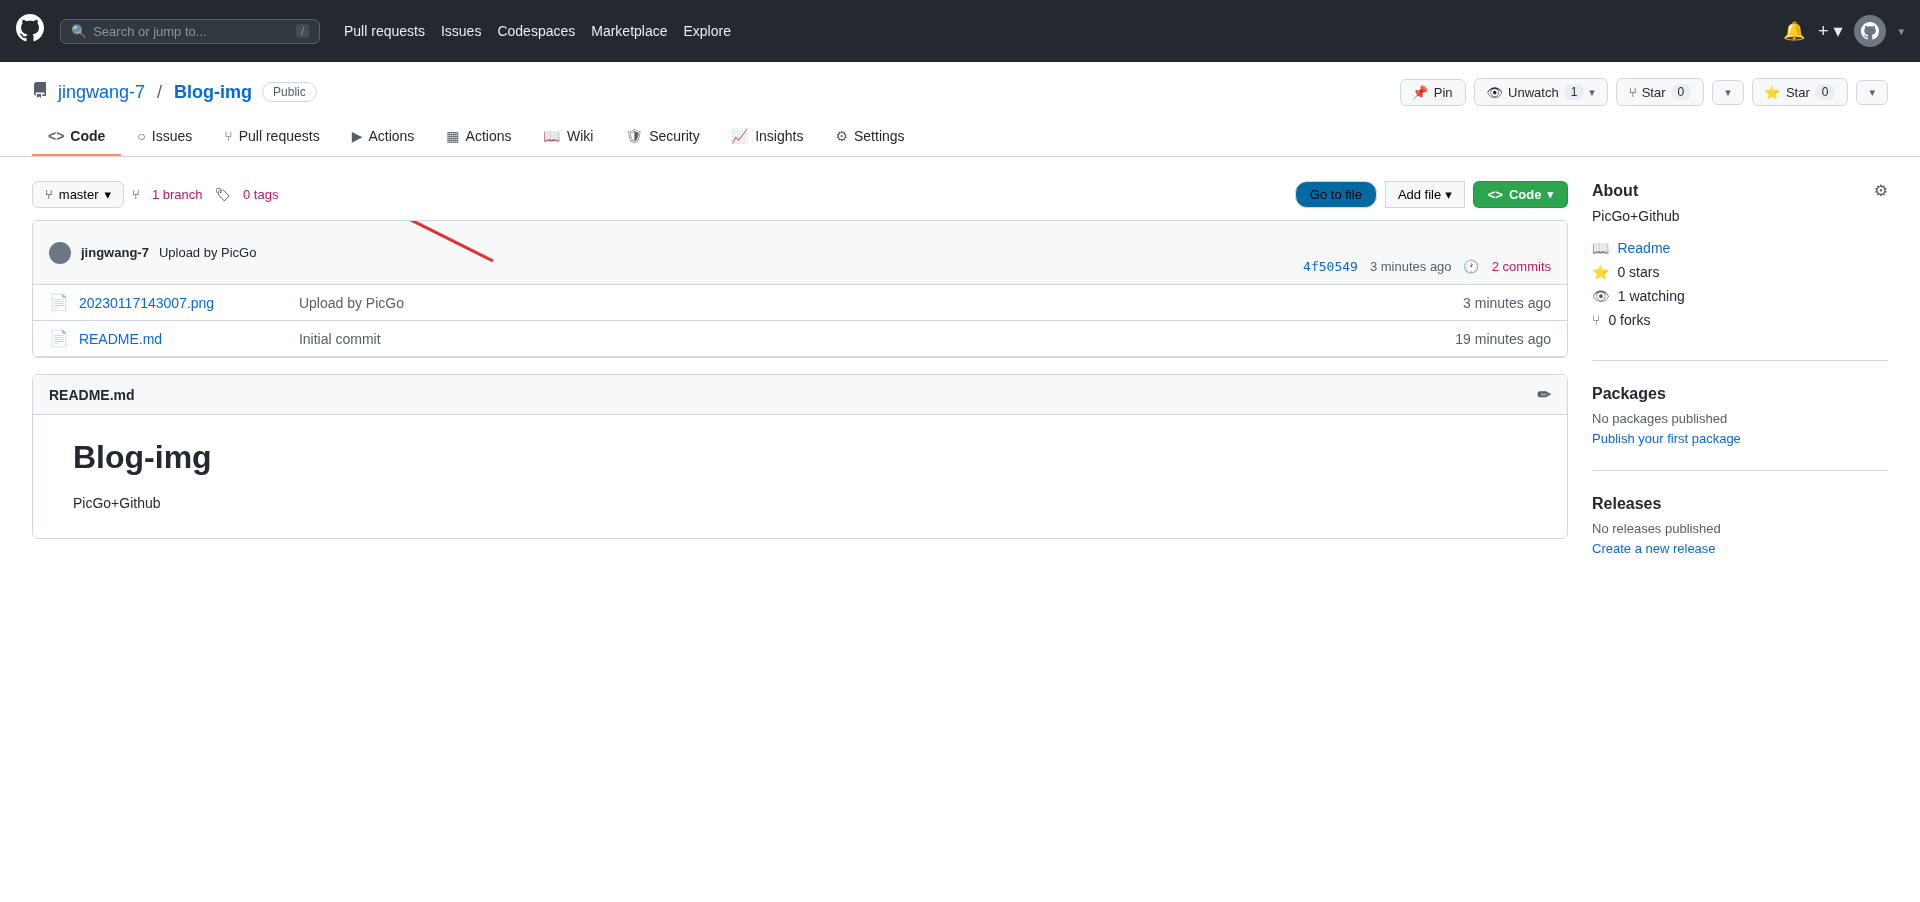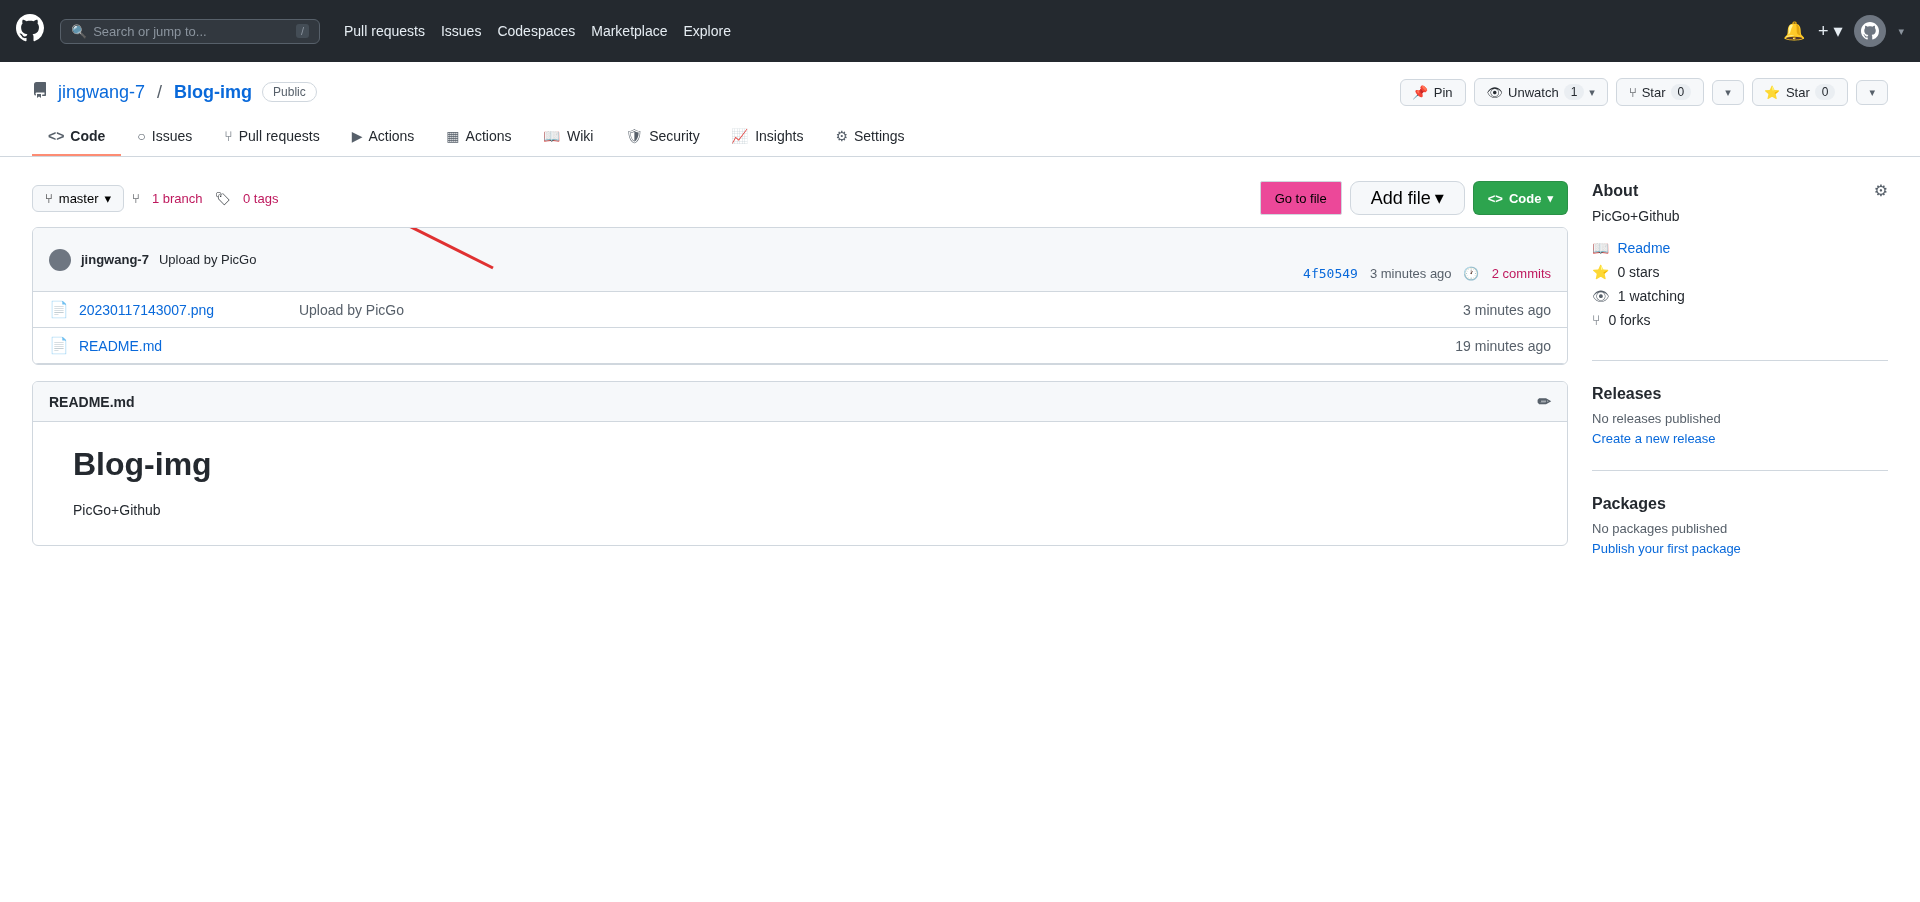--- a/index.html
+++ b/index.html
@@ -87,22 +87,22 @@
       display: flex; align-items: center; gap: 8px; margin-bottom: 12px;
     }
     .branch-btn {
       display: flex; align-items: center; gap: 6px;
       padding: 5px 12px; border: 1px solid #d0d7de; border-radius: 6px;
       background: #f6f8fa; font-size: 13px; cursor: pointer;
     }
     .branch-meta { display: flex; align-items: center; gap: 12px; color: #24292f; font-size: 13px; }
     .branch-meta a { color: #be185d; text-decoration: none; }
     .toolbar-right { margin-left: auto; display: flex; gap: 8px; }
-    .btn-go { padding: 5px 14px; border: 1px solid #d0d7de; border-radius: 2px; background: #ec4899; font-size: 13px; cursor: pointer; }
-    .btn-add { display: flex; align-items: center; gap: 4px; padding: 5px 20px; border: 1px solid #d0d7de; border-radius: 9px; background: #f6f8fa; font-size: 18px; cursor: pointer; }
+    .btn-go { padding: 5px 14px; border: 1px solid #d0d7de; border-radius: 12px; background: #0369a1; font-size: 13px; cursor: pointer; }
+    .btn-add { display: flex; align-items: center; gap: 4px; padding: 5px 12px; border: 1px solid #d0d7de; border-radius: 0; background: #f6f8fa; font-size: 13px; cursor: pointer; }
     .btn-code {
       display: flex; align-items: center; gap: 6px;
       padding: 5px 14px; border: 1px solid rgba(27,31,35,.15);
       border-radius: 6px; background: #2da44e; color: #fff; font-size: 13px; font-weight: 600; cursor: pointer;
     }
     .btn-code .caret { font-size: 11px; }
 
     
     .file-table { border: 1px solid #d0d7de; border-radius: 6px; overflow: hidden; margin-bottom: 16px; }
     .commit-row {
@@ -350,20 +350,21 @@
 
         <div class="file-row">
           <span class="file-icon">📄</span>
           <a class="file-name">20230117143007.png</a>
           <span class="file-commit">Upload by PicGo</span>
           <span class="file-time">3 minutes ago</span>
         </div>
         <div class="file-row">
           <span class="file-icon">📄</span>
           <a class="file-name">README.md</a>
+          <span class="file-commit">Initial commit</span>
           <span class="file-time">19 minutes ago</span>
         </div>
 
         <svg class="red-arrow-svg" width="320" height="160" viewBox="0 0 320 160">
           <defs>
             <marker id="arrowhead" markerWidth="10" markerHeight="7" refX="3" refY="3.5" orient="auto">
               <polygon points="0 0, 10 3.5, 0 7" fill="#e03131"></polygon>
             </marker>
           </defs>
 
@@ -404,26 +405,26 @@
             <span class="count-text">1 watching</span>
           </li>
           <li>
             <span class="link-icon">⑂</span>
             <span class="count-text">0 forks</span>
           </li>
         </ul>
       </div>
 
       <div class="sidebar-section">
+        <div class="sidebar-section-title">Packages</div>
+        <p>No packages published</p>
+        <a>Publish your first package</a>
+      </div>
+
+      <div class="sidebar-section">
         <div class="sidebar-section-title">Releases</div>
         <p>No releases published</p>
         <a>Create a new release</a>
       </div>
-
-      <div class="sidebar-section">
-        <div class="sidebar-section-title">Packages</div>
-        <p>No packages published</p>
-        <a>Publish your first package</a>
-      </div>
     </div>
 
   </div>
 </div>
 
 </body></html>

